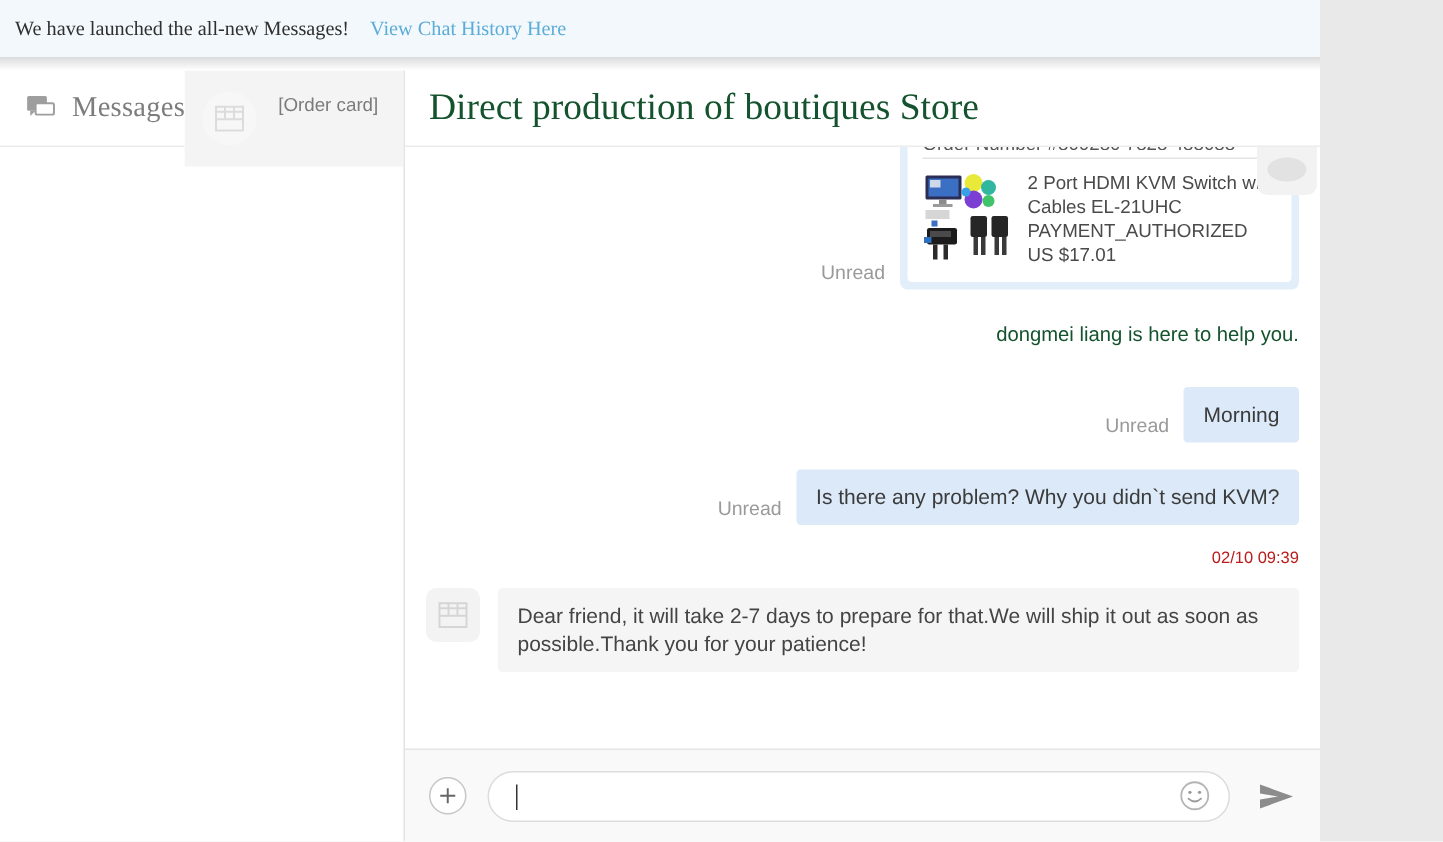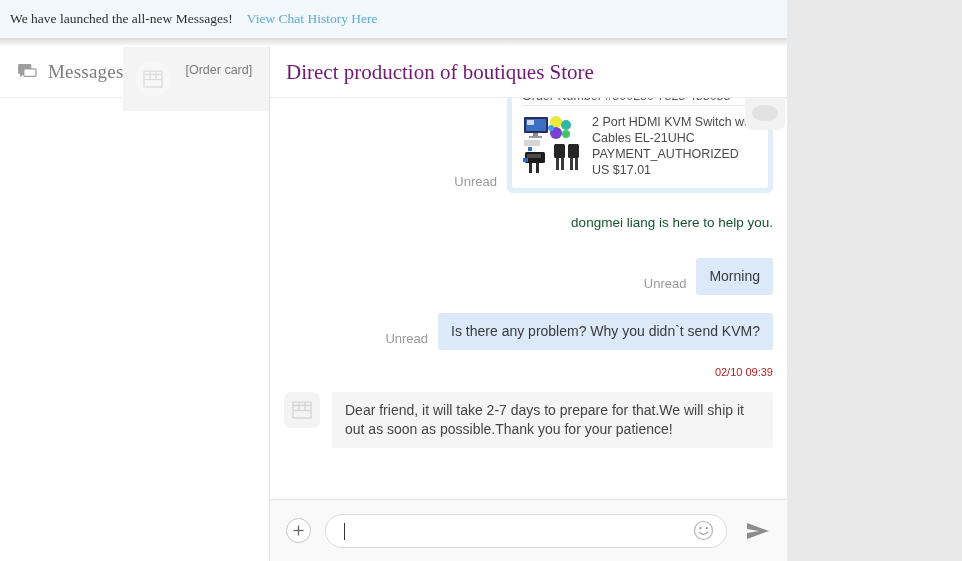--- a/index.html
+++ b/index.html
@@ -10,21 +10,21 @@
     overflow: hidden;
   }
 
   body {
     font-family: "Liberation Sans", sans-serif;
     background: #e9e9e9;
   }
 
   .app {
     position: relative;
-    width: 787px;
+    width: 880px;
     height: 561px;
     background: #ffffff;
     overflow: hidden;
   }
 
   
   .promo-banner {
     height: 38px;
     background: #f2f8fc;
     display: flex;
@@ -146,22 +146,22 @@
   .chat-header {
     height: 51px;
     display: flex;
     align-items: center;
     padding-left: 16px;
     border-bottom: 1px solid #ececec;
     flex: 0 0 51px;
   }
   .chat-title {
     font-family: "Liberation Serif", serif;
-    font-size: 21px;
-    color: #701a75;
+    font-size: 25px;
+    color: #14532d;
   }
 
   .chat-body {
     flex: 1;
     position: relative;
     overflow: hidden;
     padding: 0 14px;
   }
 
   

